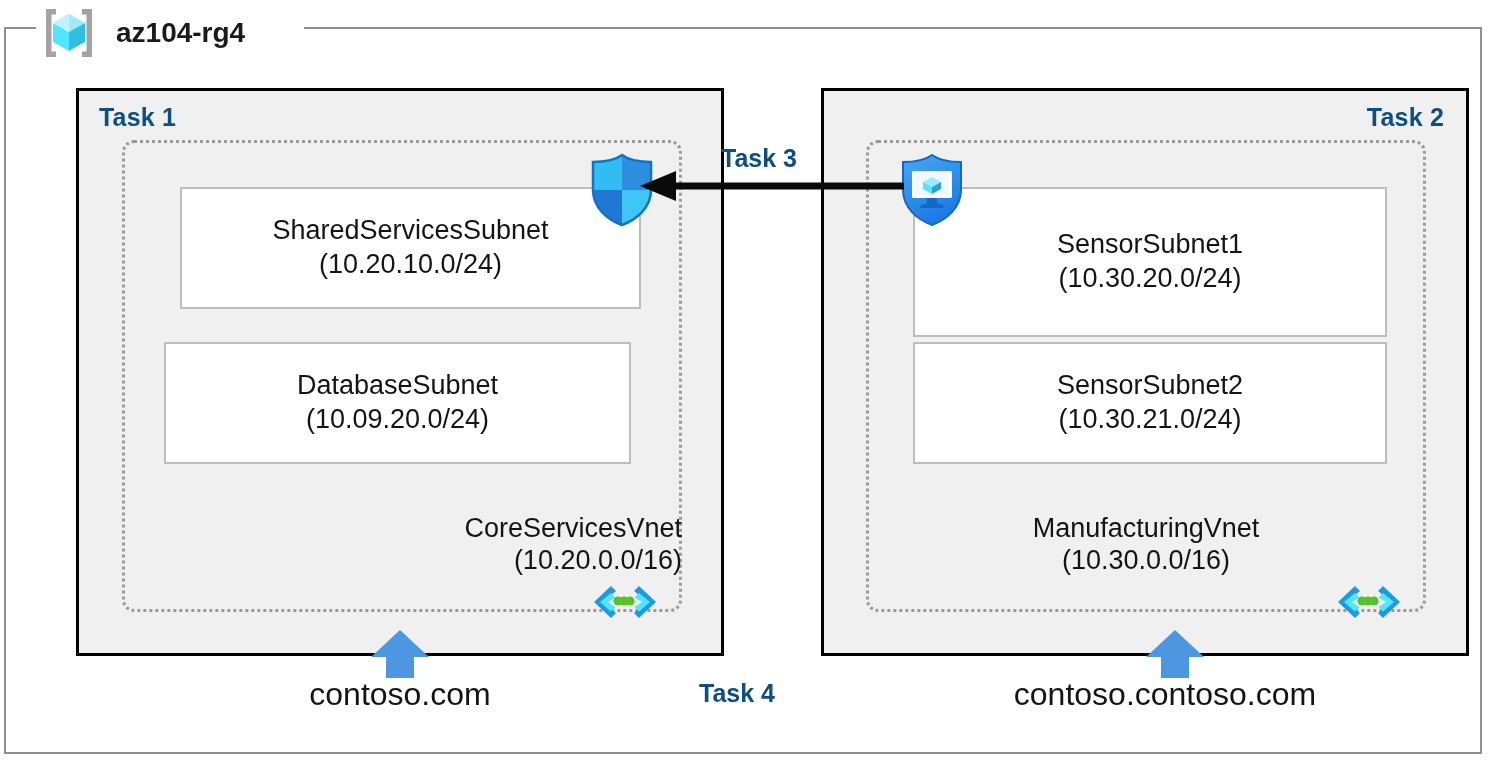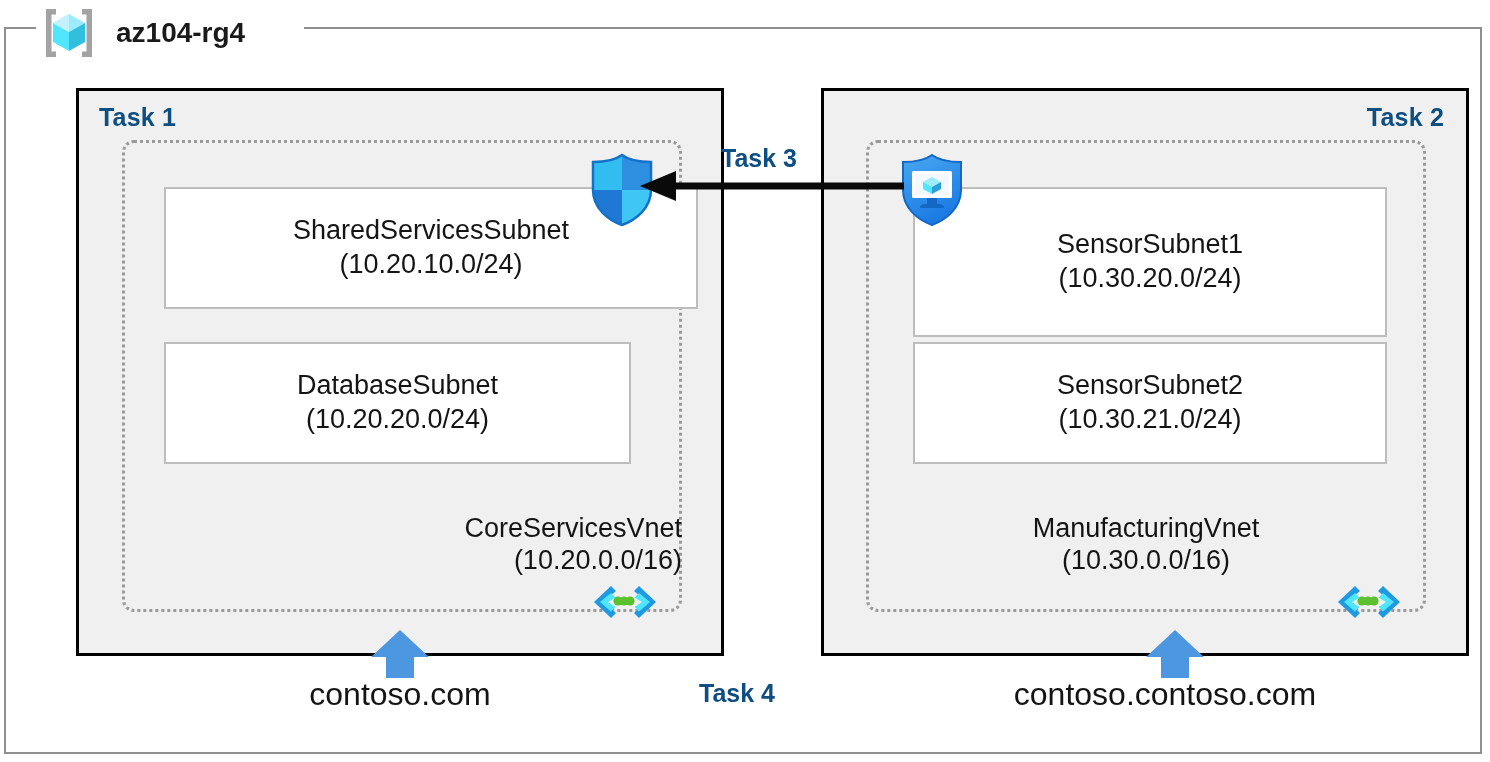--- a/index.html
+++ b/index.html
@@ -108,21 +108,21 @@
     justify-content: center;
     gap: 2px;
   }
   .subnet-name, .subnet-cidr, .vnet-name, .vnet-cidr {
     font-size: 27px;
     color: #141414;
     line-height: 1.18;
     white-space: nowrap;
   }
 
-  #subnet-shared   { left: 164px;  top: 187px; width: 534px; height: 122px; text-align: center; }
+  #subnet-shared   { left: 180px;  top: 187px; width: 461px; height: 122px; text-align: center; }
   #subnet-database { left: 164px;  top: 342px; width: 467px; height: 122px; }
   #subnet-sensor1  { left: 913px;  top: 187px; width: 474px; height: 150px; }
   #subnet-sensor2  { left: 913px;  top: 342px; width: 474px; height: 122px; }
 
   
   .vnet-caption {
     position: absolute;
     text-align: center;
     line-height: 1.18;
     white-space: nowrap;
@@ -228,21 +228,21 @@
 
   <div class="vnet" id="vnet-1"></div>
 
   <div class="subnet" id="subnet-shared">
     <span class="subnet-name">SharedServicesSubnet</span>
     <span class="subnet-cidr">(10.20.10.0/24)</span>
   </div>
 
   <div class="subnet" id="subnet-database">
     <span class="subnet-name">DatabaseSubnet</span>
-    <span class="subnet-cidr">(10.20.20.0/24)</span>
+    <span class="subnet-cidr">(10.09.20.0/24)</span>
   </div>
 
   <div class="vnet-caption" id="vnet-caption-1">
     <div class="vnet-name">CoreServicesVnet</div>
     <div class="vnet-cidr">(10.20.0.0/16)</div>
   </div>
 
   <span class="vnet-corner-icon" id="vnet-icon-1">
     <svg viewBox="0 0 66 38" width="66" height="38" xmlns="http://www.w3.org/2000/svg">
       <path d="M19 3 L24 8 L11 19 L24 30 L19 35 L2 19 Z" fill="#1f9ae0"></path>

